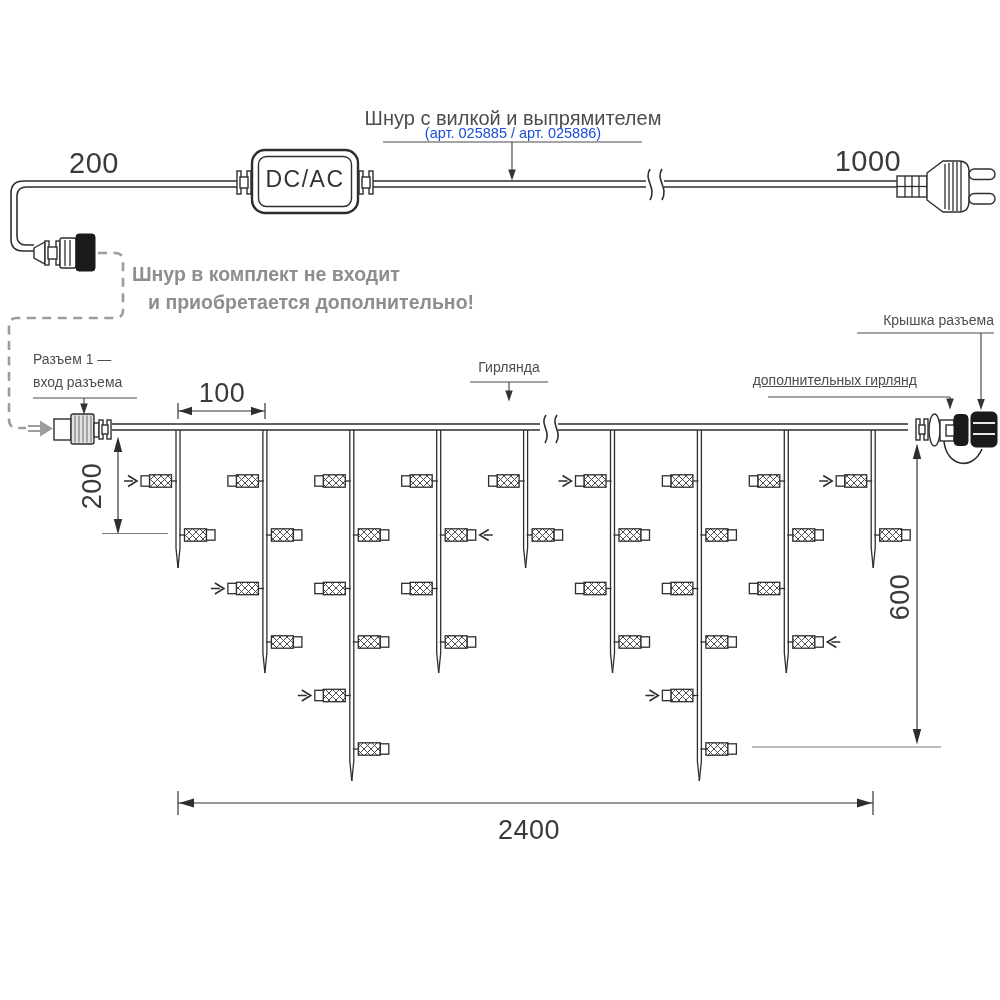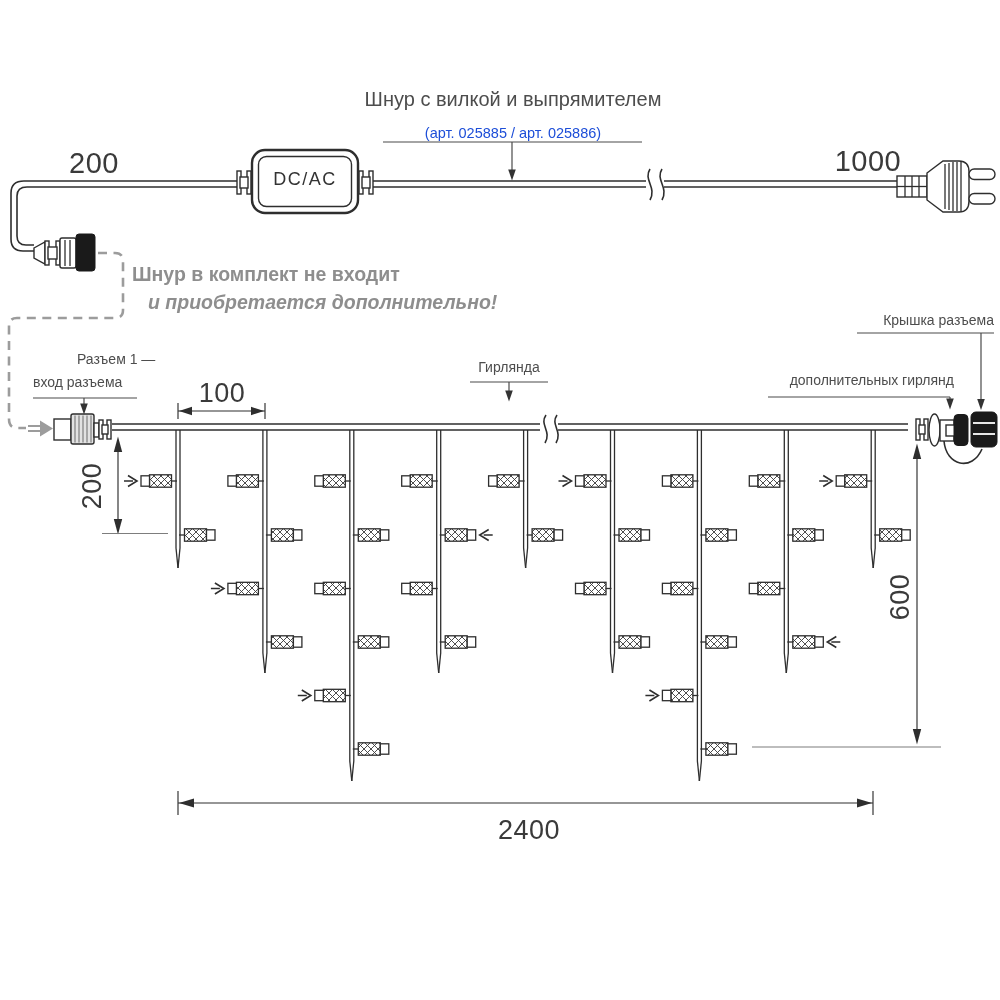--- a/index.html
+++ b/index.html
@@ -7,21 +7,21 @@
          font-family:"Liberation Sans", sans-serif;}
   #diagram{position:absolute;left:0;top:0;}
   .txt{position:absolute;color:#4d4d4d;font-size:14px;line-height:23px;white-space:nowrap;}
   .dim{position:absolute;color:#3a3a3a;font-size:27px;letter-spacing:.5px;text-align:center;}
   .dim-big{font-size:29px;}
   .rot{transform:translate(-50%,-50%) rotate(-90deg);}
   .center{text-align:center;}
   .right{text-align:right;}
   .note{color:#8e8e8e;font-weight:bold;font-size:19.5px;}
   .sub{color:#1d4ed8;font-size:14.5px;}
-  .dcac{color:#333;font-size:18px;letter-spacing:1.5px;}
+  .dcac{color:#333;font-size:23px;letter-spacing:1.5px;}
   
   .w   {stroke:#2e2e2e;stroke-width:1.6;fill:none;}
   .ln  {stroke:#2e2e2e;stroke-width:1.3;fill:none;}
   .sw2 {stroke:#2e2e2e;stroke-width:2.4;fill:none;}
   .sw14{stroke:#2e2e2e;stroke-width:1.4;fill:none;}
   .part{stroke:#2e2e2e;stroke-width:1.4;fill:#fff;}
   .black{fill:#1a1a1a;stroke:#1a1a1a;}
   .dash{stroke:#9c9c9c;stroke-width:2.6;fill:none;stroke-dasharray:9 6.5;}
   .gray{fill:#9c9c9c;stroke:none;}
   .grayln{stroke:#9c9c9c;stroke-width:2;fill:none;}
@@ -438,28 +438,28 @@
 
 <div class="dim dim-big" style="left:52px;top:147px;width:84px;">200</div>
 <div class="dim dim-big" style="left:826px;top:145px;width:84px;text-align:center;">1000</div>
 <div class="dim" style="left:180px;top:378px;width:84px;">100</div>
 <div class="dim rot" style="left:92px;top:486px;">200</div>
 <div class="dim rot" style="left:900px;top:597px;">600</div>
 <div class="dim" style="left:487px;top:767px;width:84px;margin-top:48px;">2400</div>
 
 <div class="txt dcac center" style="left:252px;top:168px;width:106px;">DC/AC</div>
 
-<div class="txt center" style="left:358px;top:88px;width:310px;font-size:20px;">Шнур с вилкой и выпрямителем</div>
+<div class="txt center" style="left:358px;top:107px;width:310px;font-size:20px;">Шнур с вилкой и выпрямителем</div>
 <div class="txt sub center" style="left:358px;top:122px;width:310px;">(арт. 025885 / арт. 025886)</div>
 
 <div class="txt note" style="left:132px;top:263px;">Шнур в комплект не входит</div>
-<div class="txt note" style="left:148px;top:291px;font-style:italic;">и приобретается дополнительно!</div>
-
-<div class="txt" style="left:33px;top:348px;margin-left:44px;">Разъем 1 —</div>
+<div class="txt note" style="left:148px;top:291px;">и приобретается дополнительно!</div>
+
+<div class="txt" style="left:33px;top:348px;">Разъем 1 —</div>
 <div class="txt" style="left:33px;top:371px;">вход разъема</div>
 
 <div class="txt center" style="left:455px;top:356px;width:108px;">Гирлянда</div>
 
-<div class="txt right" style="left:738px;top:369px;width:216px;">дополнительных гирлянд</div>
+<div class="txt right" style="left:701px;top:369px;width:216px;text-decoration:underline;">дополнительных гирлянд</div>
 
 <div class="txt right" style="left:778px;top:309px;width:216px;">Крышка разъема</div>
 
 </div>
 
 </body></html>

